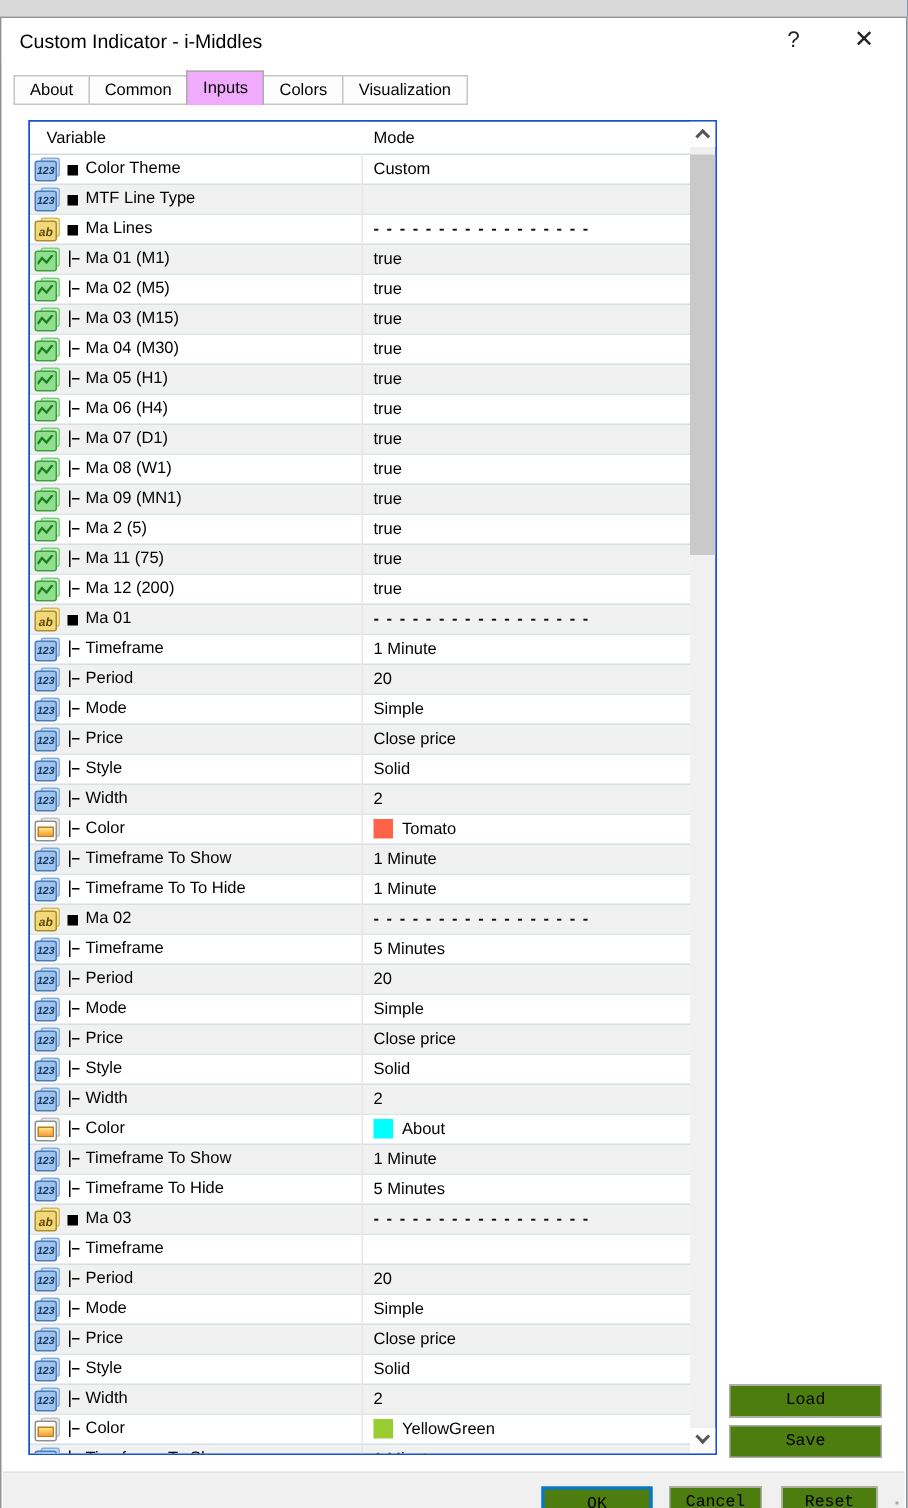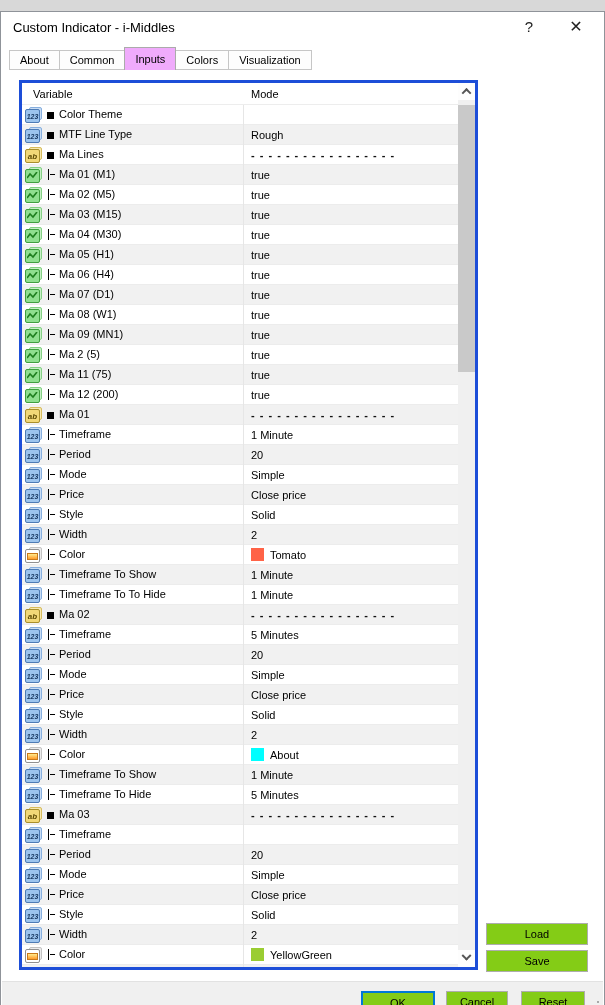--- a/index.html
+++ b/index.html
@@ -18,21 +18,21 @@
 
   
   .tabs { position:absolute; top:35px; left:8px; display:flex; align-items:flex-end; height:23px; }
   .tab { background:#fdfdfd; border:1px solid #c6c6c6; border-bottom:1px solid #c6c6c6;
          height:20px; padding:3px 10px 0 10px; margin-right:-1px; position:relative;text-align:center; }
   .tab.active { height:23px; padding-top:5px; background:#f0abfc; border-bottom:none; z-index:3;
                 border-color:#ababab; }
 
   
   .ptable { position:absolute; left:18px; top:68px; width:459px; height:890px;
-            border:3px solid #1d4ed8; background:#0369a1; overflow:hidden;text-align:right; }
+            border:1px solid #1d4ed8; background:#0369a1; overflow:hidden;text-align:right; }
   .col-sep { position:absolute; left:221px; top:0; bottom:0; width:1px; background:#e6e6e6; z-index:1; }
   .thead { position:absolute; left:0; top:0; right:17px; height:22px; background:#fff;
            border-bottom:1px solid #ededed; z-index:2; }
   .th-var { position:absolute; left:11px; top:5px; }
   .th-val { position:absolute; left:229px; top:5px; }
   .rows { position:absolute; left:0; top:22px; width:440px; bottom:0; overflow:hidden; }
   .row { position:relative; height:20px; border-bottom:1px solid #ececec; background:#fff; }
   .row.alt { background:#f1f1f1; }
   .cell-var { position:absolute; left:0; top:0; width:221px; height:19px; overflow:hidden; }
   .cell-val { position:absolute; left:229px; top:0; right:0; height:19px; display:flex; align-items:center; }
@@ -68,22 +68,22 @@
   .sbar { position:absolute; top:0; right:0; width:17px; bottom:0; background:#f0f0f0; z-index:4; }
   .sbtn { position:absolute; left:0; width:17px; height:17px; background:#fdfdfd;
           display:flex; align-items:center; justify-content:center; }
   .sbtn.up { top:0; } .sbtn.down { bottom:0; }
   .chev { width:7px; height:7px; border-left:2px solid #555; border-top:2px solid #555; }
   .chev.up { transform:rotate(45deg) translate(1px,1px); }
   .chev.down { transform:rotate(225deg) translate(2px,2px); }
   .sthumb { position:absolute; left:0; width:17px; top:22px; height:267px; background:#c9c9c9; }
 
   
-  .btn { position:absolute; background:#84cc16; border:1px solid #adadad; text-align:left;
-         font-size:11px; font-family:Liberation Sans, sans-serif; display:flex;
+  .btn { position:absolute; background:#4d7c0f; border:1px solid #adadad; text-align:left;
+         font-size:11px; font-family:Liberation Mono, monospace; display:flex;
          align-items:center; justify-content:center; cursor:default; }
   .btn-load { left:485px; top:911px; width:102px; height:22px; }
   .btn-save { left:485px; top:938px; width:102px; height:22px; }
   .footer { position:absolute; left:1px; right:1px; bottom:0; top:969px; background:#f0f0f0;
             border-top:1px solid #e2e2e2; }
   .btn-ok { left:359px; top:9px; width:74px; height:23px; border:2px solid #0078d7; }
   .btn-cancel { left:444px; top:9px; width:62px; height:22px; }
   .btn-reset { left:519px; top:9px; width:64px; height:22px; }
   .grip { position:absolute; right:4px; bottom:4px; width:10px; height:10px; }
   .grip i { position:absolute; width:2px; height:2px; background:#a8a8a8; }
@@ -138,36 +138,36 @@
           <span class="cell-var">
             <span class="icon icon-numeric">
               <i class="sheet-back"></i>
               <i class="sheet">123</i>
             </span>
 
             <span class="sq"></span>
 
             <span class="lbl">Color Theme</span>
           </span>
+          <span class="cell-val">
+
+            <span class="val">Custom</span>
+          </span>
         </div>
 
         <div class="row alt">
           <span class="cell-var">
             <span class="icon icon-numeric">
               <i class="sheet-back"></i>
               <i class="sheet">123</i>
             </span>
 
             <span class="sq"></span>
 
             <span class="lbl">MTF Line Type</span>
-          </span>
-          <span class="cell-val">
-
-            <span class="val">Rough</span>
           </span>
         </div>
 
         <div class="row">
           <span class="cell-var">
 
             <span class="icon icon-text">
               <i class="sheet-back"></i>
               <i class="sheet">ab</i>
             </span>

